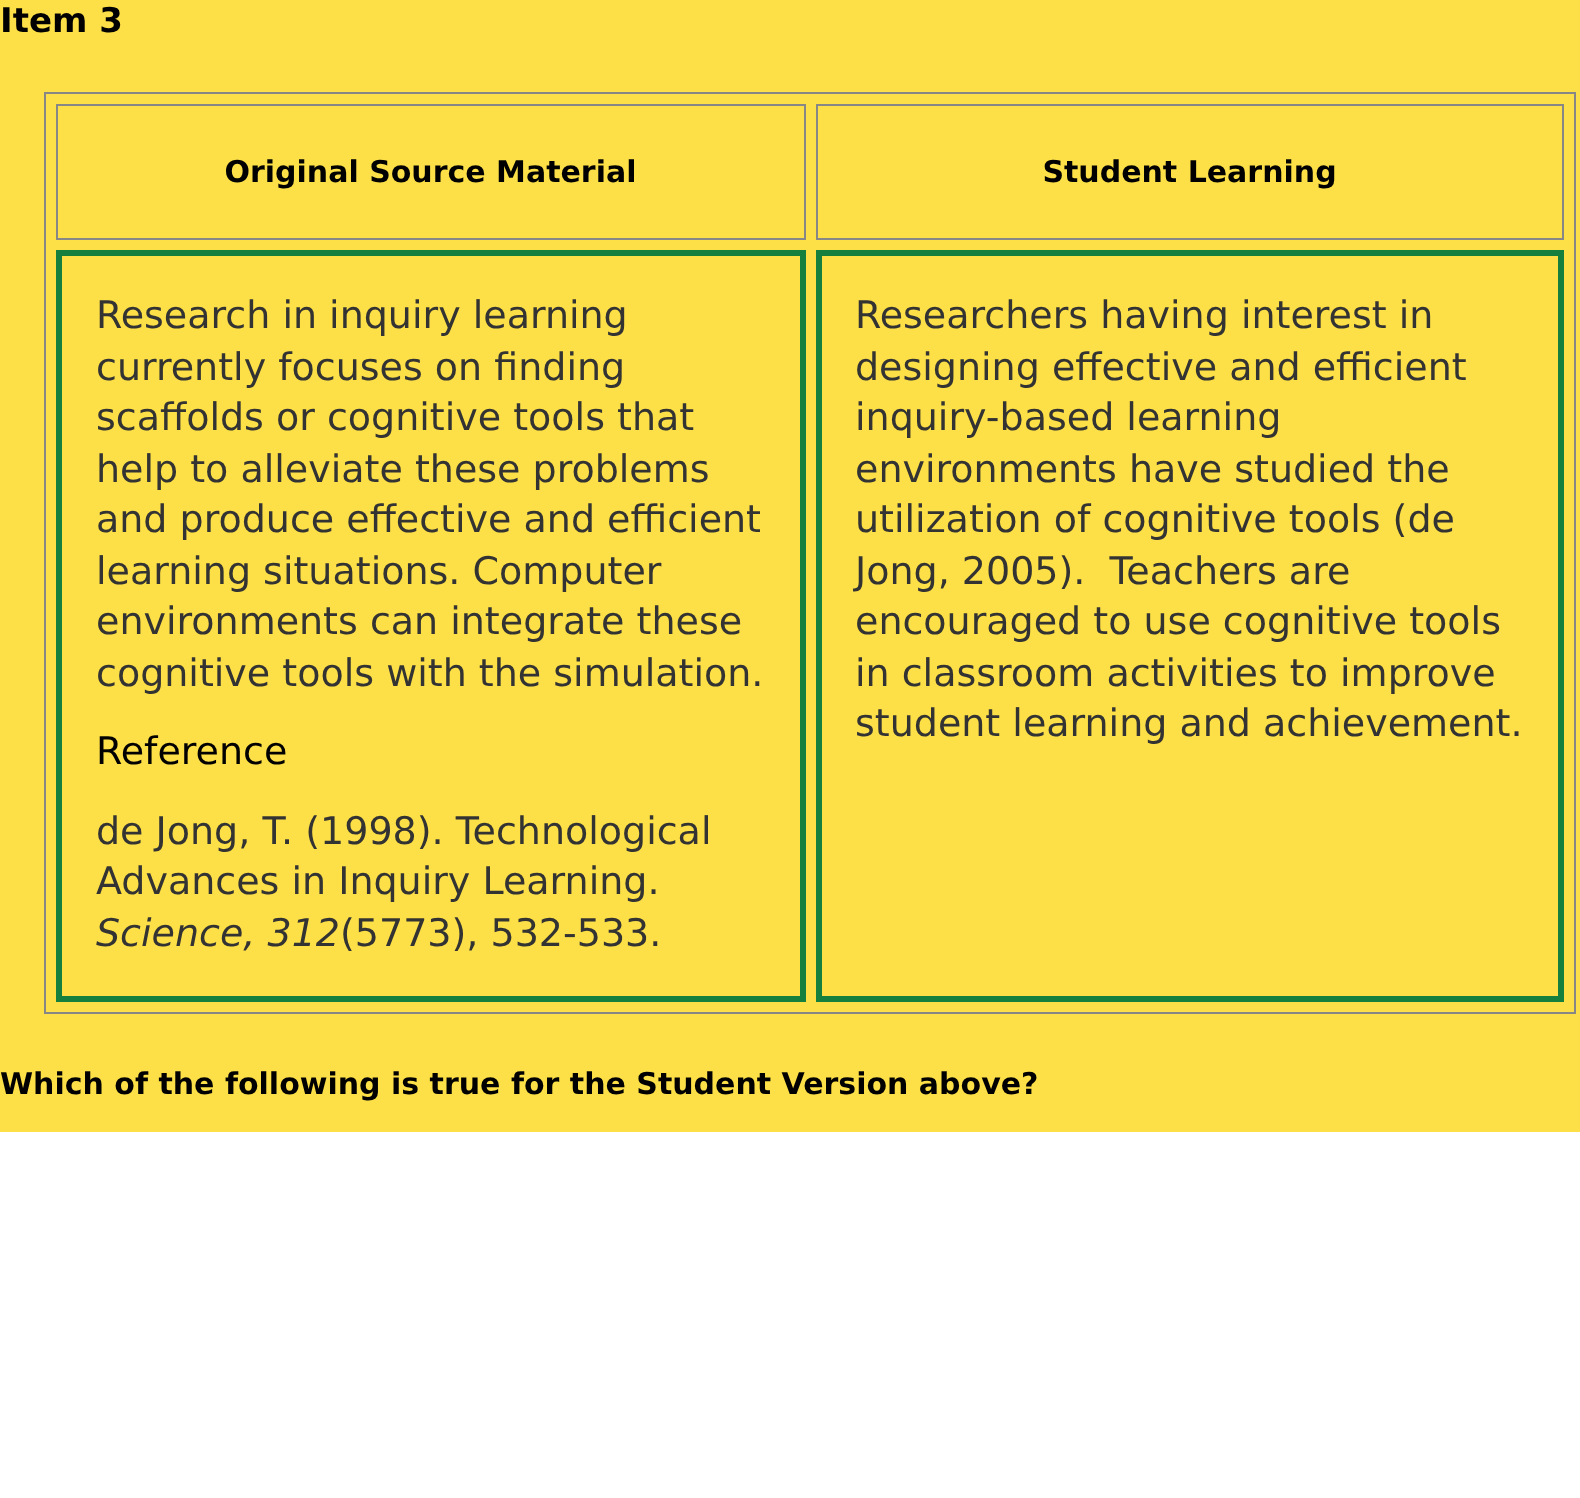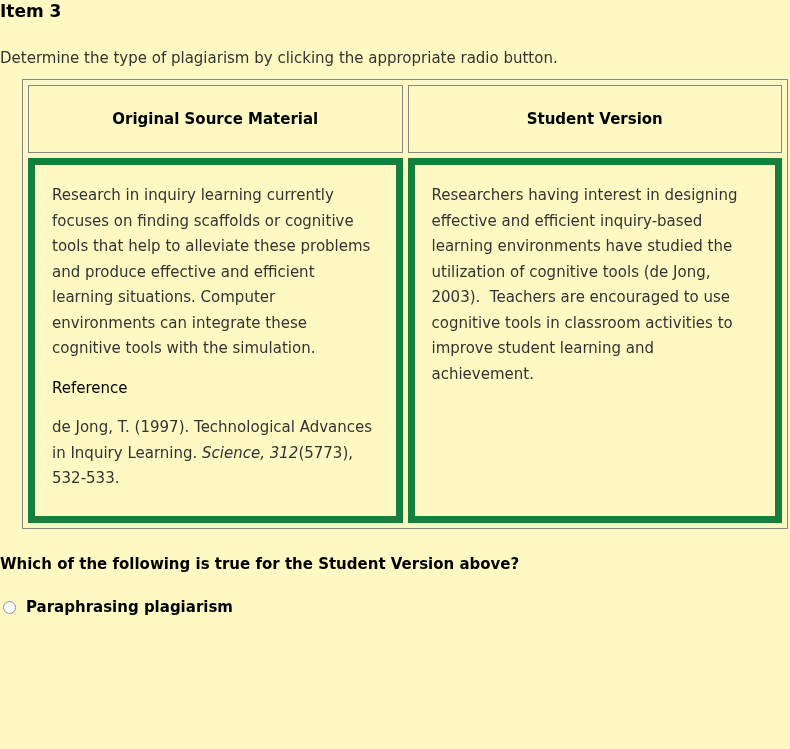--- a/index.html
+++ b/index.html
@@ -5,24 +5,24 @@
   * { box-sizing: border-box; }
   html, body {
     margin: 0;
     padding: 0;
     background: #ffffff;
     font-family: "DejaVu Sans", "Liberation Sans", sans-serif;
     color: #333333;
   }
   .page {
     width: 790px;
-    height: 749px;
+    height: 566px;
     overflow: hidden;
     position: relative;
-    background: #fef9c3;
+    background: #fde047;
   }
   .page-title {
     margin: 0;
     padding-top: 1px;
     font-size: 17px;
     line-height: 20px;
     font-weight: bold;
     color: #000000;
   }
   .instructions {
@@ -43,25 +43,25 @@
   table.compare th {
     border: 1px solid #878787;
     height: 68px;
     font-size: 15px;
     font-weight: bold;
     color: #000000;
     vertical-align: middle;
     padding: 0 10px;
   }
   table.compare td {
-    border: 7px solid #15803d;
+    border: 3px solid #15803d;
     vertical-align: top;
     height: 365px;
     padding: 4px 17px;
-    font-size: 15px;
+    font-size: 19px;
     line-height: 25.5px;
     color: #333333;
   }
   table.compare td p { margin: 14px 0; }
   .ref-heading { font-weight: normal; color: #000000; }
   .italic { font-style: italic; }
   .student-par { white-space: pre-wrap; }
   .question-prompt {
     margin-top: 25px;
     font-size: 15px;
@@ -94,37 +94,36 @@
   }
 </style>
 </head>
 <body>
 
 <div class="page">
 
   <h1 class="page-title">Item 3</h1>
 
   <div class="instructions">
-    <div>Determine the type of plagiarism by clicking the appropriate radio button.</div>
   </div>
 
   <table class="compare">
     <tbody>
         <tr>
       <th>Original Source Material</th>
-      <th>Student Version</th>
+      <th>Student Learning</th>
     </tr>
     <tr>
       <td>
         <p>Research in inquiry learning currently focuses on finding scaffolds or cognitive tools that help to alleviate these problems and produce effective and efficient learning situations. Computer environments can integrate these cognitive tools with the simulation.</p>
         <p class="ref-heading">Reference</p>
-        <p><span>de Jong, T. (1997). Technological Advances in Inquiry Learning. </span><span class="italic">Science, 312</span><span>(5773), 532-533.</span></p>
+        <p><span>de Jong, T. (1998). Technological Advances in Inquiry Learning. </span><span class="italic">Science, 312</span><span>(5773), 532-533.</span></p>
       </td>
       <td>
-        <p class="student-par">Researchers having interest in designing effective and efficient inquiry-based learning environments have studied the utilization of cognitive tools (de Jong, 2003).  Teachers are encouraged to use cognitive tools in classroom activities to improve student learning and achievement.</p>
+        <p class="student-par">Researchers having interest in designing effective and efficient inquiry-based learning environments have studied the utilization of cognitive tools (de Jong, 2005).  Teachers are encouraged to use cognitive tools in classroom activities to improve student learning and achievement.</p>
       </td>
     </tr>
   </tbody>
     </table>
 
   <div class="question-prompt">Which of the following is true for the Student Version above?</div>
 
   <div class="option-row">
     <span class="radio-circle"></span>
     <span class="option-label">Paraphrasing plagiarism</span>

